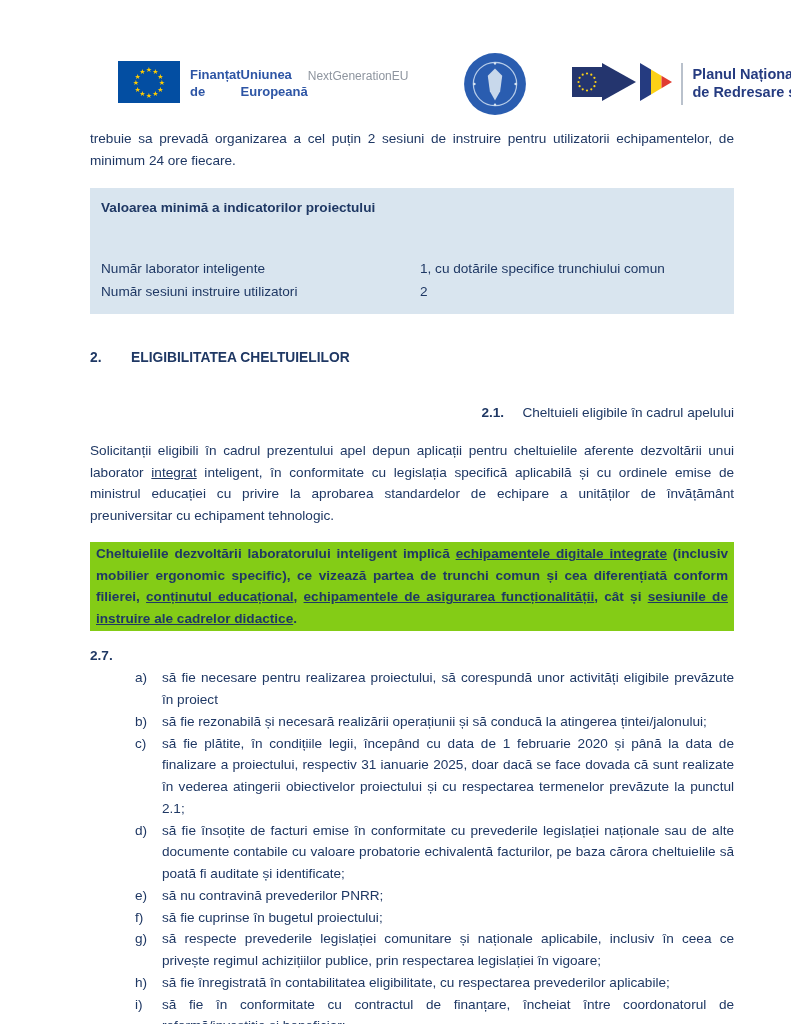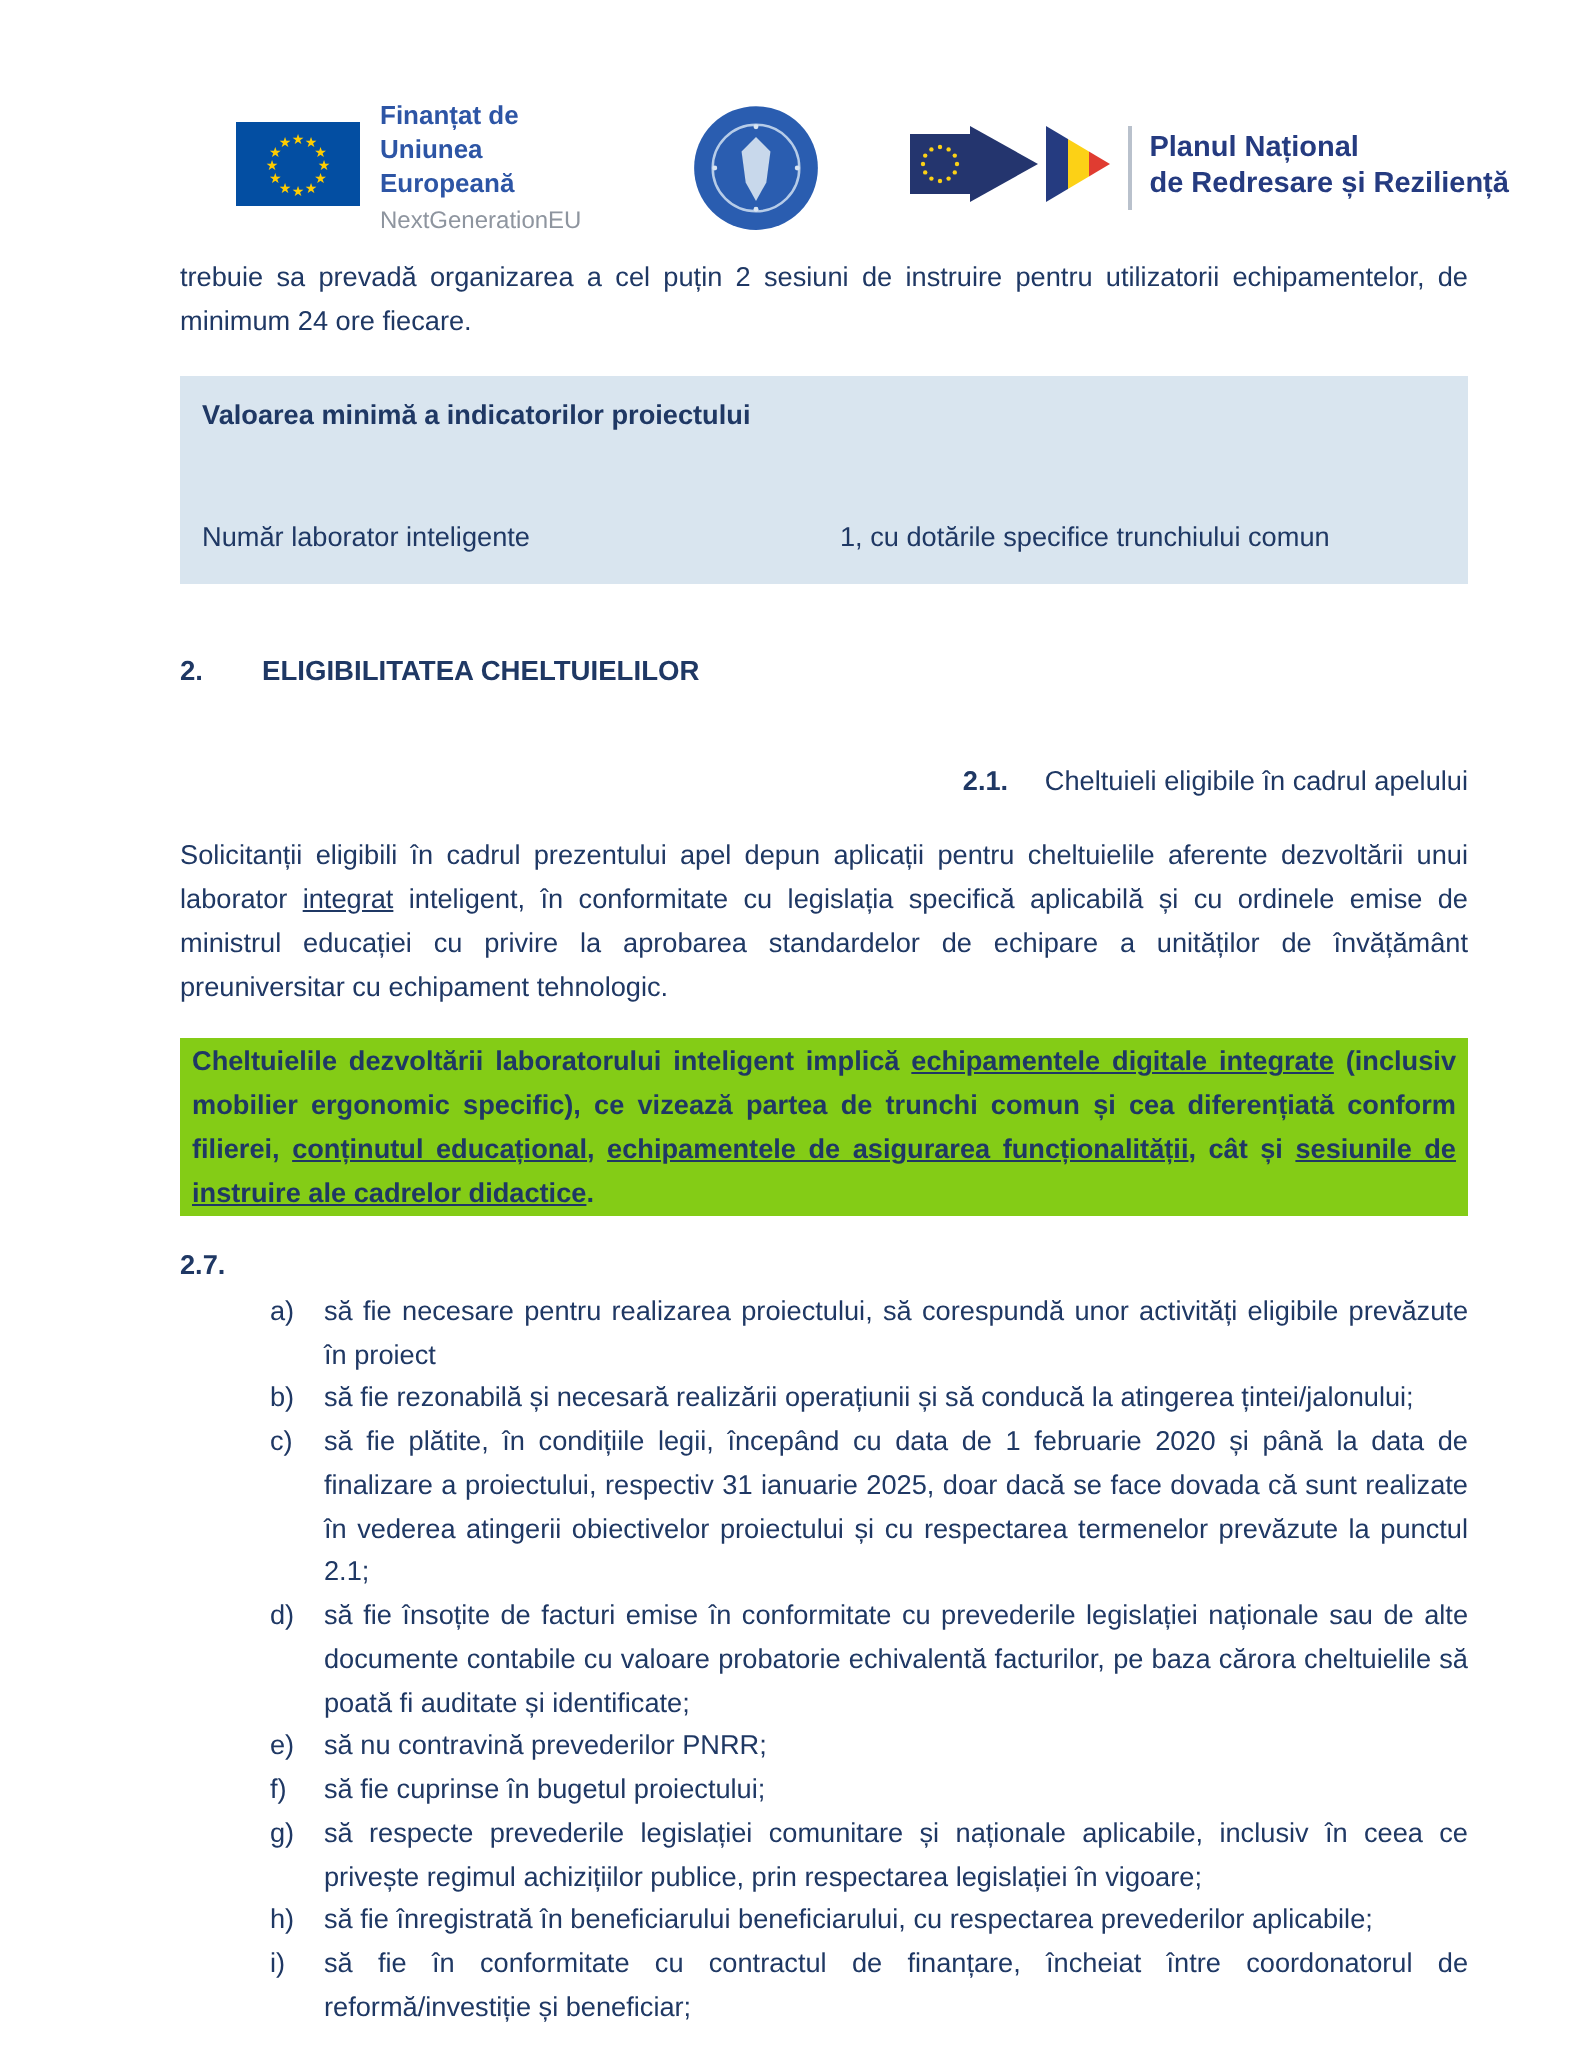--- a/index.html
+++ b/index.html
@@ -10,21 +10,21 @@
     background:#ffffff;
     font-family:"Liberation Sans",sans-serif;
     color:#1f3864;
     padding:50px 57px 26px 90px;
     display:flex;flex-direction:column;
     overflow:hidden;
   }
   
   .header{display:flex;align-items:center;margin-left:28px;height:68px;flex:none;}
   .eu-logo{display:flex;align-items:center;gap:10px;}
-  .eu-text{display:flex;flex-direction:column;}
+  .eu-text{display:flex;flex-direction:row;}
   .eu-text .l1,.eu-text .l2{font-weight:bold;color:#2d55a5;font-size:13px;line-height:1.3;}
   .eu-text .l3{color:#8e959f;font-size:12px;margin-top:2px;line-height:1.2;}
   .gov-seal{margin-left:54px;flex:none;display:flex;align-items:center;}
   .pnrr{display:flex;align-items:center;margin-left:44px;gap:9px;}
   .pnrr-divider{width:2px;height:42px;background:#b9c1cc;flex:none;}
   .pnrr-text{font-weight:bold;color:#253b80;font-size:14.5px;line-height:1.22;white-space:nowrap;}
   
   .doc{font-size:13.6px;line-height:1.6;}
   .para{text-align:justify;margin-top:16px;}
   
@@ -136,20 +136,24 @@
 
     <p class="para" style="margin-top:10px">trebuie sa prevadă organizarea a cel puțin 2 sesiuni de instruire pentru utilizatorii echipamentelor, de minimum 24 ore fiecare.</p>
 
     <div class="tbl">
       <div class="tbl-title">Valoarea minimă a  indicatorilor proiectului</div>
       <div class="tbl-rows">
         <div class="tbl-row">
           <span class="tbl-label">Număr laborator inteligente</span>
           <span class="tbl-value">1, cu dotările specifice trunchiului comun</span>
         </div>
+        <div class="tbl-row">
+          <span class="tbl-label">Număr sesiuni instruire utilizatori</span>
+          <span class="tbl-value">2</span>
+        </div>
       </div>
     </div>
 
     <div class="h2">
       <span class="num">2.</span>
       <span>ELIGIBILITATEA CHELTUIELILOR</span>
     </div>
 
     <div class="h21">
       <span class="num">2.1.</span>
@@ -188,21 +192,21 @@
       <div class="li">
         <span class="letter">f)</span>
         <span class="txt">să fie cuprinse în bugetul proiectului;</span>
       </div>
       <div class="li">
         <span class="letter">g)</span>
         <span class="txt">să respecte prevederile legislației comunitare și naționale aplicabile, inclusiv în ceea ce privește regimul achizițiilor publice, prin respectarea legislației în vigoare;</span>
       </div>
       <div class="li">
         <span class="letter">h)</span>
-        <span class="txt">să fie înregistrată în beneficiarului beneficiarului, cu respectarea prevederilor aplicabile;</span>
+        <span class="txt">să fie înregistrată în contabilitatea eligibilitate, cu respectarea prevederilor aplicabile;</span>
       </div>
       <div class="li">
         <span class="letter">i)</span>
         <span class="txt">să fie în conformitate cu contractul de finanțare, încheiat între coordonatorul de reformă/investiție și beneficiar;</span>
       </div>
 
     </div>
 
   </div>
 

